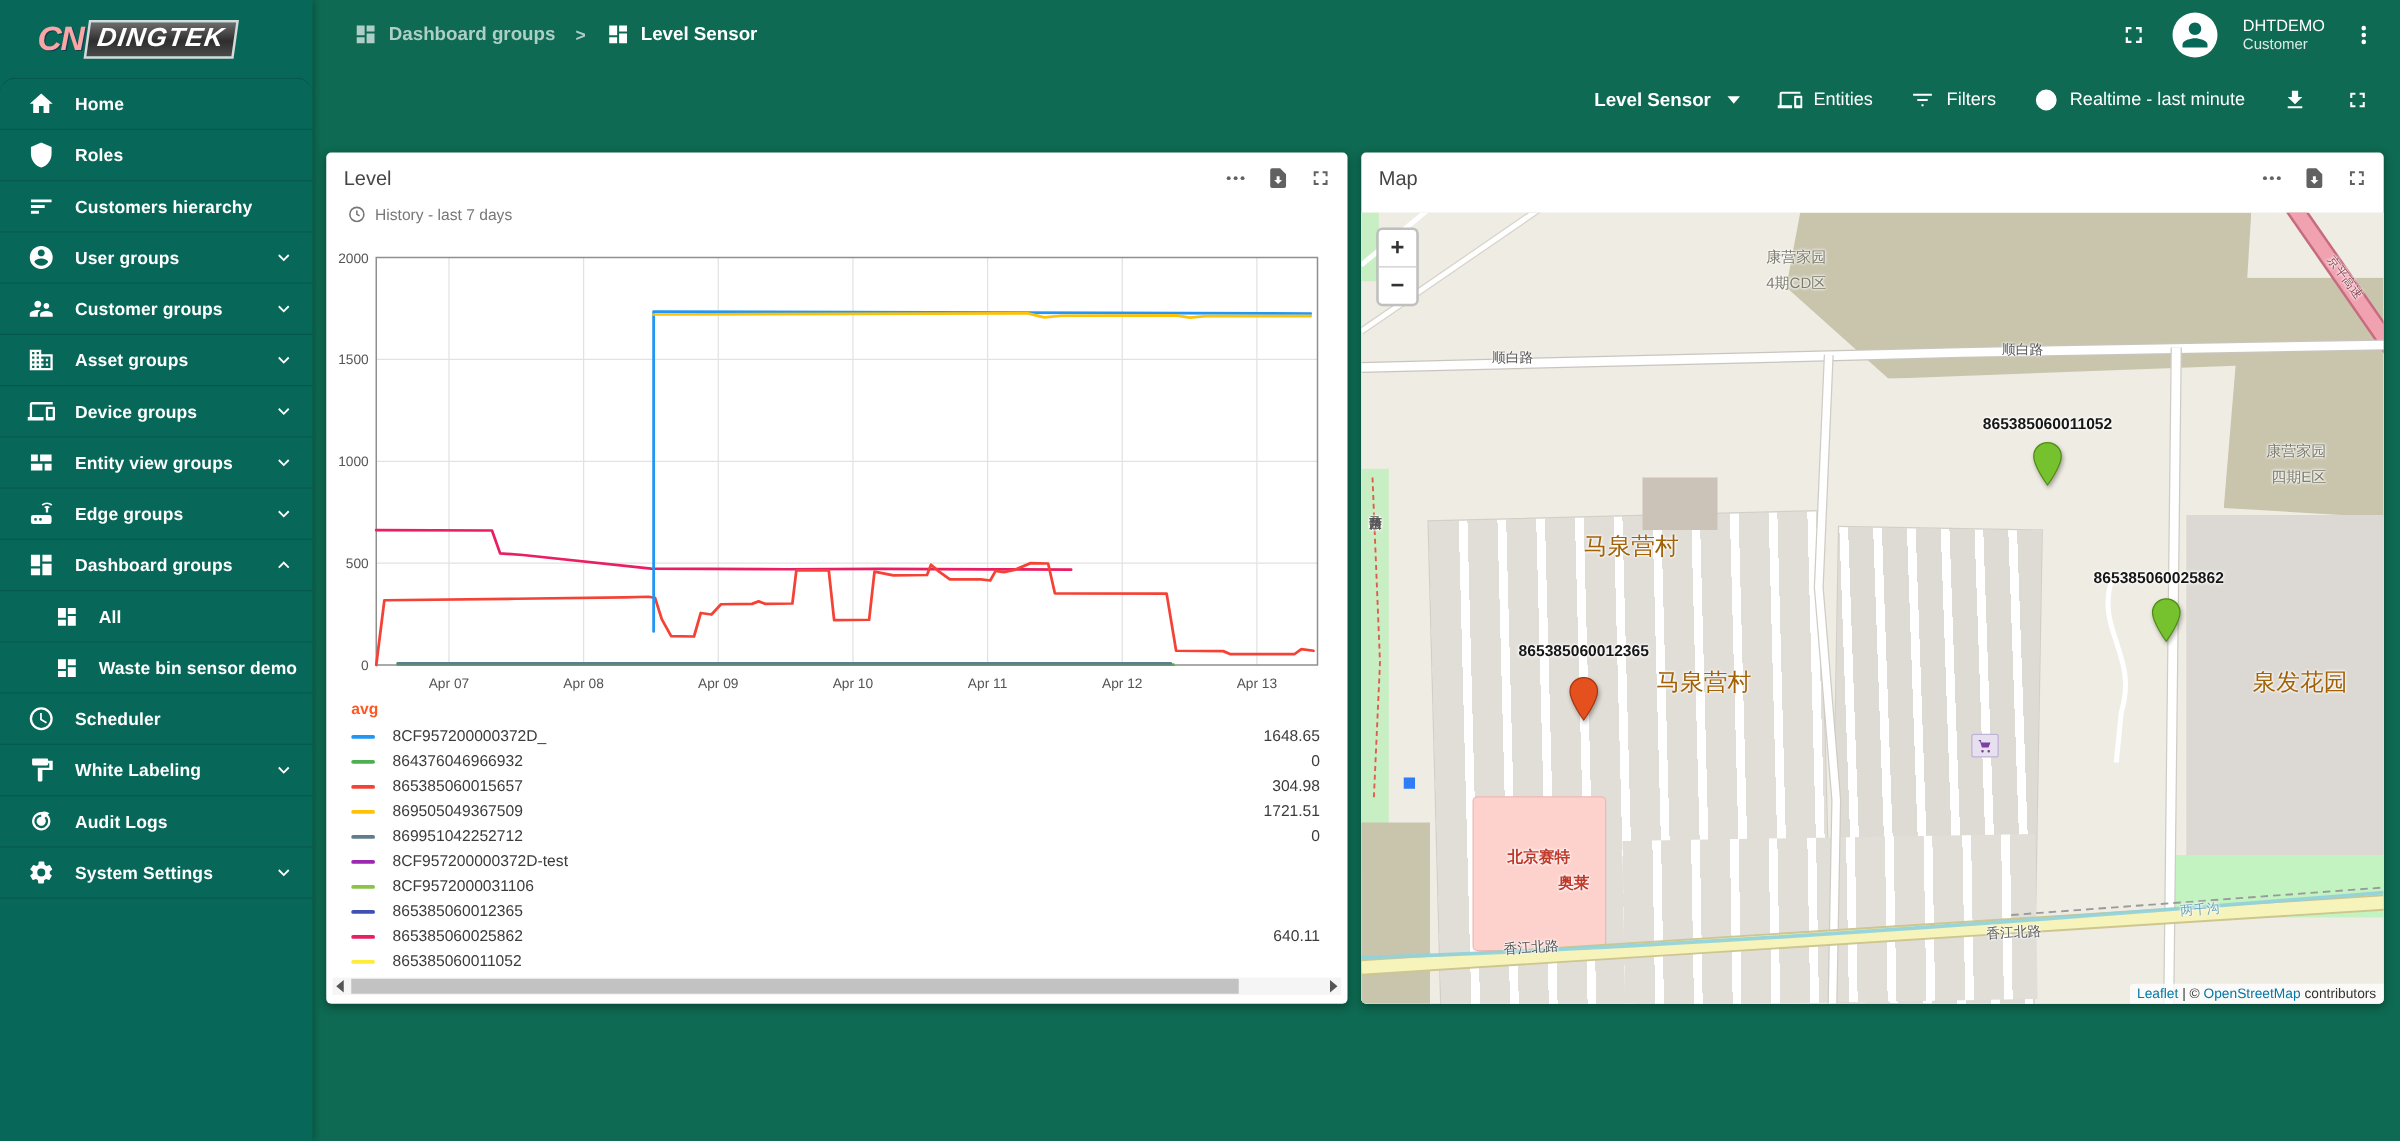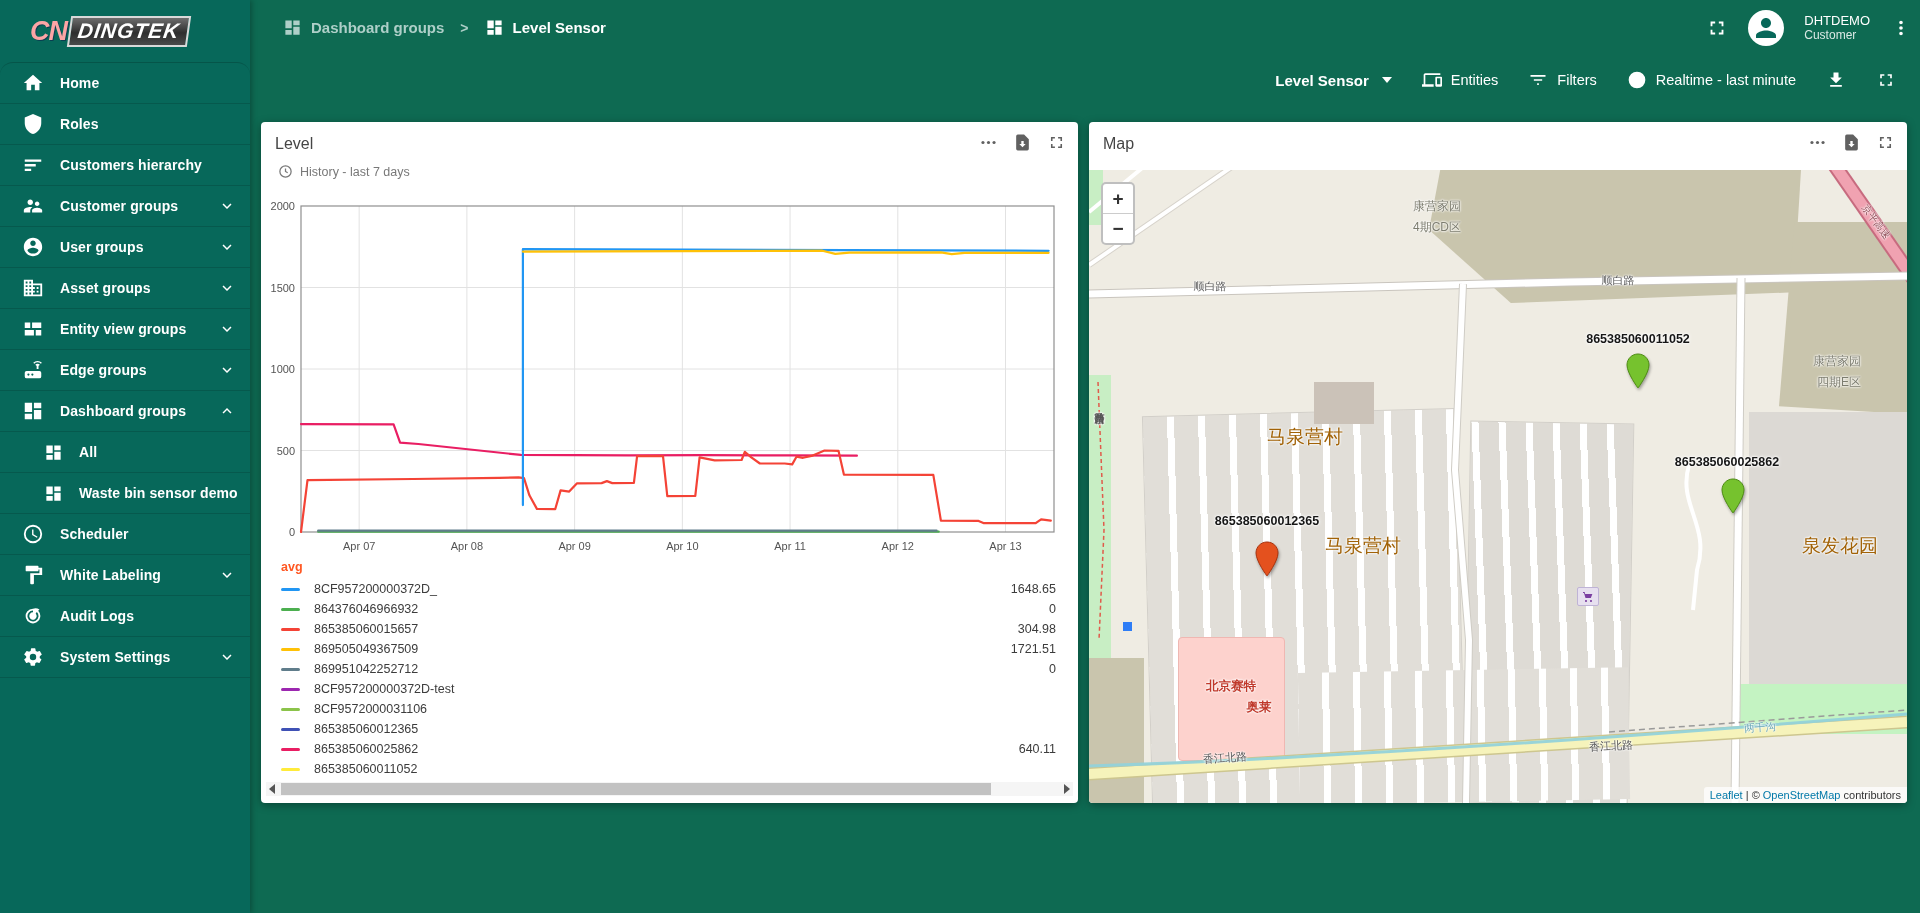--- a/index.html
+++ b/index.html
@@ -27,21 +27,21 @@
   .side-item .s-chev{margin-left:auto;width:18px;height:18px;}
   .side-item .s-chev svg{width:18px;height:18px;fill:#fff;}
   
   .topbar{position:absolute;left:250px;top:0;right:0;height:55px;display:flex;align-items:center;}
   .breadcrumb{display:flex;align-items:center;margin-left:33px;}
   .bc-icon{width:19px;height:19px;margin-right:9px;}
   .bc-icon svg{width:100%;height:100%;}
   .bc-dim{color:#aecfc8;font-size:15px;font-weight:600;}
   .bc-sep{color:#aecfc8;font-size:14px;font-weight:700;margin:0 16px;}
   .bc-cur{color:#fff;font-size:15px;font-weight:700;}
-  .top-right{margin-left:auto;display:flex;align-items:center;gap:20px;padding-right:8px;}
+  .top-right{margin-left:auto;display:flex;align-items:center;gap:20px;padding-right:18px;}
   .tr-icon{width:22px;height:22px;}
   .tr-icon svg{width:100%;height:100%;fill:#fff;}
   .avatar{width:36px;height:36px;border-radius:50%;background:#fff;display:flex;align-items:center;justify-content:center;}
   .avatar svg{width:30px;height:30px;fill:#07685a;}
   .user-block{line-height:15px;}
   .user-name{color:#fff;font-size:13px;}
   .user-role{color:rgba(255,255,255,.85);font-size:12px;}
   
   .toolbar{position:absolute;left:250px;top:55px;right:0;height:50px;display:flex;align-items:center;justify-content:flex-end;gap:30px;padding-right:24px;color:#fff;}
   .tb-group{display:flex;align-items:center;gap:9px;cursor:pointer;}
@@ -131,41 +131,50 @@
         <span class="s-label">Roles</span>
       </div>
       <div class="side-item">
         <span class="s-icon"><svg viewBox="0 0 24 24">
             <path d="M3 6h18v2.5H3zM3 11h12v2.5H3zM3 16h7v2.5H3z"></path>
           </svg></span>
         <span class="s-label">Customers hierarchy</span>
       </div>
       <div class="side-item">
         <span class="s-icon"><svg viewBox="0 0 24 24">
+            <path d="M12 2C6.48 2 2 6.48 2 12s4.48 10 10 10 10-4.48 10-10S17.52 2 12 2zm0 3c1.66 0 3 1.34 3 3s-1.34 3-3 3-3-1.34-3-3 1.34-3 3-3zm0 14.2c-2.5 0-4.71-1.28-6-3.22.03-1.99 4-3.08 6-3.08 1.99 0 5.97 1.09 6 3.08-1.29 1.94-3.5 3.22-6 3.22z"></path>
+          </svg></span>
+        <span class="s-label">User groups</span>
+        <span class="s-chev"><svg viewBox="0 0 24 24">
+            <path d="M7.4 8.6L12 13.2l4.6-4.6L18 10l-6 6-6-6z"></path>
+          </svg></span>
+      </div>
+      <div class="side-item">
+        <span class="s-icon"><svg viewBox="0 0 24 24">
             <path d="M16.5 12c1.38 0 2.49-1.12 2.49-2.5S17.88 7 16.5 7 14 8.12 14 9.5s1.12 2.5 2.5 2.5zM9 11c1.66 0 2.99-1.34 2.99-3S10.66 5 9 5 6 6.34 6 8s1.34 3 3 3zm7.5 3c-1.83 0-5.5.92-5.5 2.75V19h11v-2.25c0-1.83-3.67-2.75-5.5-2.75zM9 13c-2.33 0-7 1.17-7 3.5V19h7v-2.25c0-.85.33-2.34 2.37-3.47C10.5 13.1 9.66 13 9 13z"></path>
           </svg></span>
         <span class="s-label">Customer groups</span>
         <span class="s-chev"><svg viewBox="0 0 24 24">
             <path d="M7.4 8.6L12 13.2l4.6-4.6L18 10l-6 6-6-6z"></path>
           </svg></span>
       </div>
       <div class="side-item">
         <span class="s-icon"><svg viewBox="0 0 24 24">
-            <path d="M12 2C6.48 2 2 6.48 2 12s4.48 10 10 10 10-4.48 10-10S17.52 2 12 2zm0 3c1.66 0 3 1.34 3 3s-1.34 3-3 3-3-1.34-3-3 1.34-3 3-3zm0 14.2c-2.5 0-4.71-1.28-6-3.22.03-1.99 4-3.08 6-3.08 1.99 0 5.97 1.09 6 3.08-1.29 1.94-3.5 3.22-6 3.22z"></path>
-          </svg></span>
-        <span class="s-label">User groups</span>
-        <span class="s-chev"><svg viewBox="0 0 24 24">
-            <path d="M7.4 8.6L12 13.2l4.6-4.6L18 10l-6 6-6-6z"></path>
-          </svg></span>
-      </div>
-      <div class="side-item">
-        <span class="s-icon"><svg viewBox="0 0 24 24">
             <path d="M12 7V3H2v18h20V7H12zM6 19H4v-2h2v2zm0-4H4v-2h2v2zm0-4H4V9h2v2zm0-4H4V5h2v2zm4 12H8v-2h2v2zm0-4H8v-2h2v2zm0-4H8V9h2v2zm0-4H8V5h2v2zm10 12h-8v-2h2v-2h-2v-2h2v-2h-2V9h8v10zm-2-8h-2v2h2v-2zm0 4h-2v2h2v-2z"></path>
           </svg></span>
         <span class="s-label">Asset groups</span>
+        <span class="s-chev"><svg viewBox="0 0 24 24">
+            <path d="M7.4 8.6L12 13.2l4.6-4.6L18 10l-6 6-6-6z"></path>
+          </svg></span>
+      </div>
+      <div class="side-item">
+        <span class="s-icon"><svg viewBox="0 0 24 24">
+            <path d="M4 6h18V4H4c-1.1 0-2 .9-2 2v11H0v3h14v-3H4V6zm19 2h-6c-.55 0-1 .45-1 1v10c0 .55.45 1 1 1h6c.55 0 1-.45 1-1V9c0-.55-.45-1-1-1zm-1 9h-4v-7h4v7z"></path>
+          </svg></span>
+        <span class="s-label">Device groups</span>
         <span class="s-chev"><svg viewBox="0 0 24 24">
             <path d="M7.4 8.6L12 13.2l4.6-4.6L18 10l-6 6-6-6z"></path>
           </svg></span>
       </div>
       <div class="side-item">
         <span class="s-icon"><svg viewBox="0 0 24 24">
             <path d="M3 5h6v6H3zm8 0h10v6H11zM3 13h10v6H3zm12 0h6v6h-6z"></path>
           </svg></span>
         <span class="s-label">Entity view groups</span>
         <span class="s-chev"><svg viewBox="0 0 24 24">

